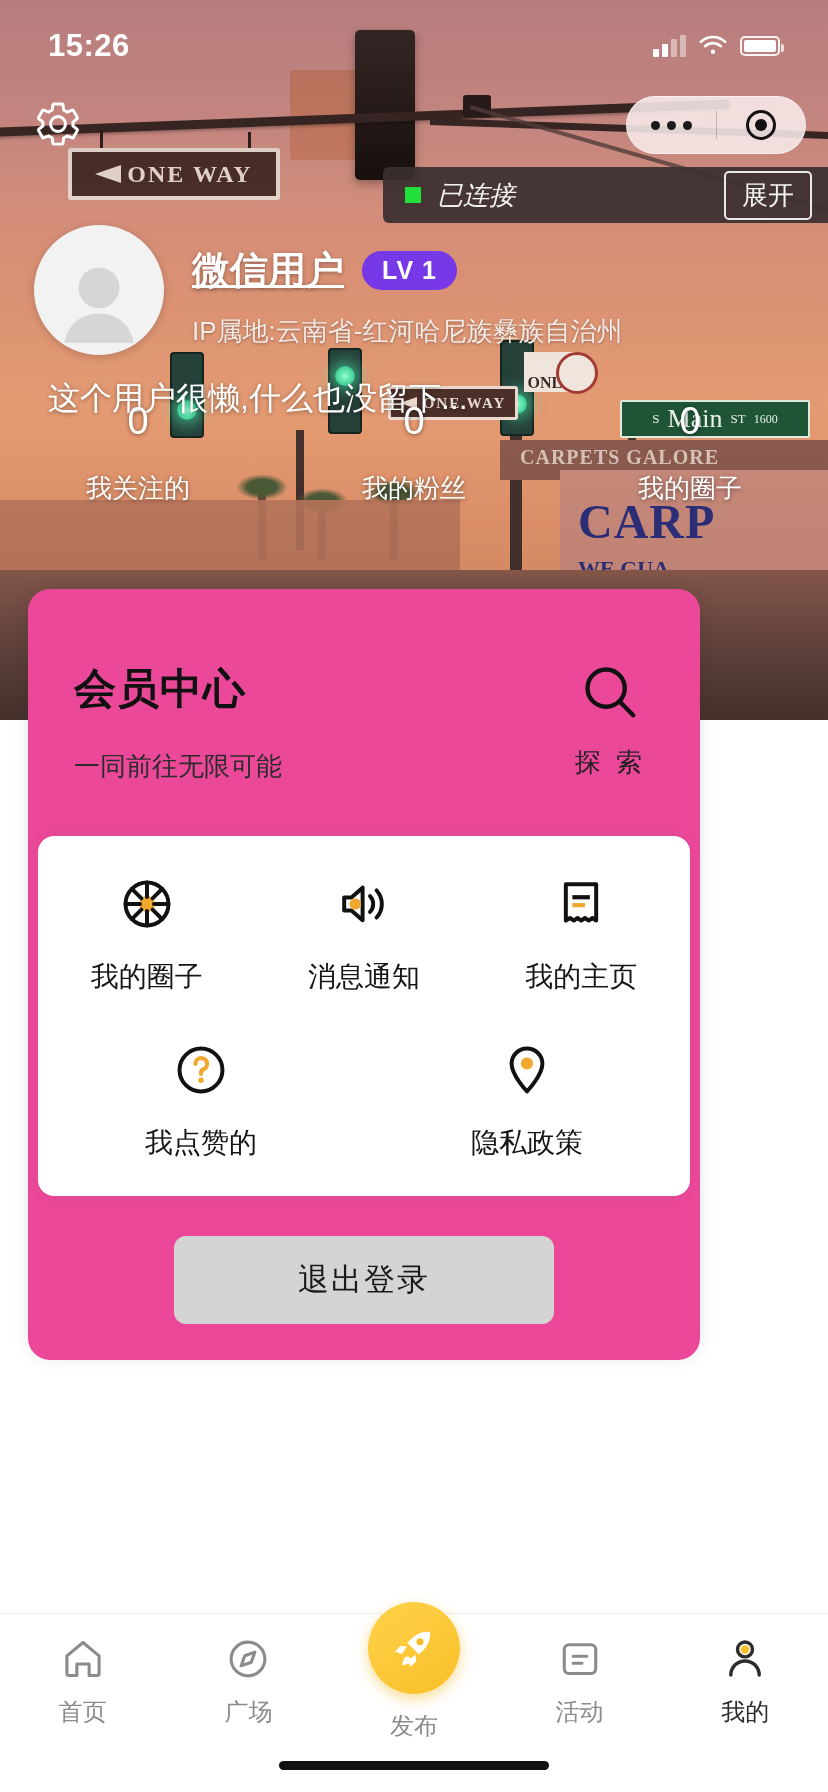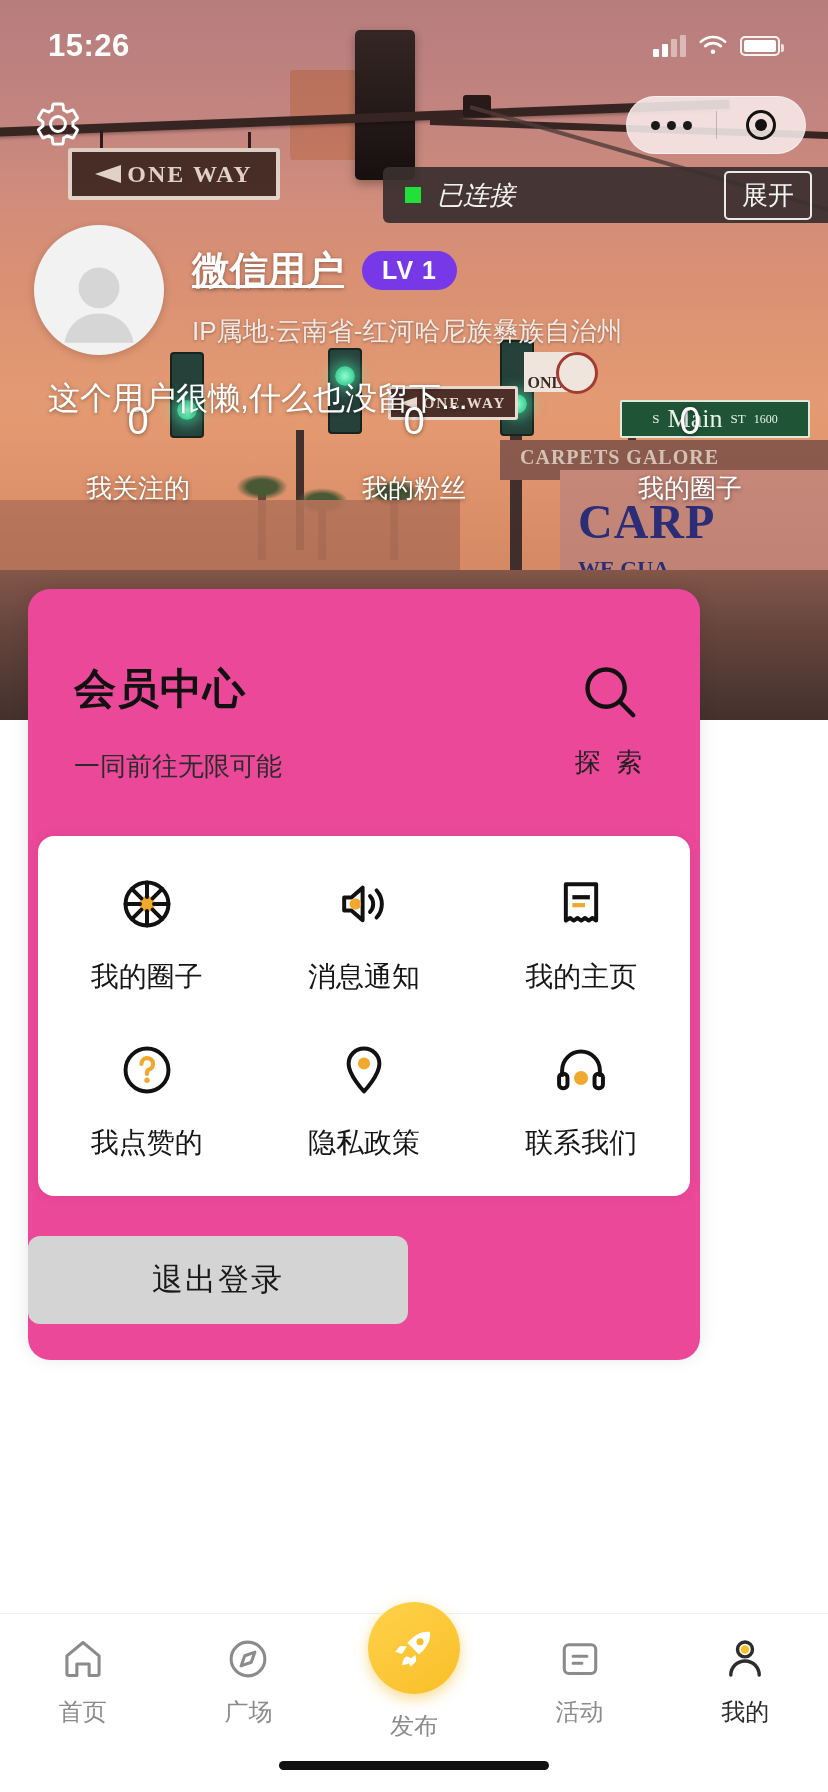--- a/index.html
+++ b/index.html
@@ -204,21 +204,21 @@
     margin:0 10px; background:#fff; border-radius:16px;
     box-shadow:0 0 14px rgba(0,0,0,.07);
     padding:40px 0 34px 0;
   }
   .grid-row{ display:flex; }
   .grid-row + .grid-row{ margin-top:46px; }
   .grid-item{ flex:1; display:flex; flex-direction:column; align-items:center; gap:26px; }
   .grid-item .glabel{ font-size:28px; color:#161616; }
   .grid-item svg{ display:block; }
 
-  .logout-wrap{ padding:40px 0 10px 0; display:flex; justify-content:flex-start; }
+  .logout-wrap{ padding:40px 0 10px 0; display:flex; justify-content:center; }
   .logout-btn{
     width:380px; height:88px; background:#d4d4d4; border:none; border-radius:12px;
     font-size:31px; color:#1a1a1a; font-family:"Liberation Sans",sans-serif; letter-spacing:2px;
   }
 
   
   .tabbar{
     position:absolute; left:0; bottom:0; width:828px; height:178px; z-index:40;
     background:#ffffff; display:flex; align-items:flex-start; padding-top:22px;
     box-shadow:0 -1px 0 rgba(0,0,0,.06);
@@ -435,29 +435,20 @@
         </svg>
         <span class="glabel">我点赞的</span>
       </div>
       <div class="grid-item">
         <svg width="56" height="56" viewBox="0 0 24 24">
           <path d="M12 2.8c-3.7 0-6.6 2.9-6.6 6.5 0 4.9 6.6 11.9 6.6 11.9s6.6-7 6.6-11.9c0-3.6-2.9-6.5-6.6-6.5z" fill="none" stroke="#111" stroke-width="1.7" stroke-linejoin="round"></path>
           <circle cx="12" cy="9.2" r="2.6" fill="#f0a92e"></circle>
         </svg>
         <span class="glabel">隐私政策</span>
       </div>
-      <div class="grid-item">
-        <svg width="56" height="56" viewBox="0 0 24 24">
-          <path d="M3.9 14.2v-2a8.1 8.1 0 0 1 16.2 0v2" fill="none" stroke="#111" stroke-width="1.7" stroke-linecap="round"></path>
-          <rect x="2.6" y="13.6" width="3.6" height="6.2" rx="1.6" fill="none" stroke="#111" stroke-width="1.7"></rect>
-          <rect x="17.8" y="13.6" width="3.6" height="6.2" rx="1.6" fill="none" stroke="#111" stroke-width="1.7"></rect>
-          <circle cx="12" cy="15.4" r="3" fill="#f0a92e"></circle>
-        </svg>
-        <span class="glabel">联系我们</span>
-      </div>
     </div>
 
   </div>
 
   <div class="logout-wrap">
     <button class="logout-btn">退出登录</button>
   </div>
 </div>
 
 <div class="tabbar">

